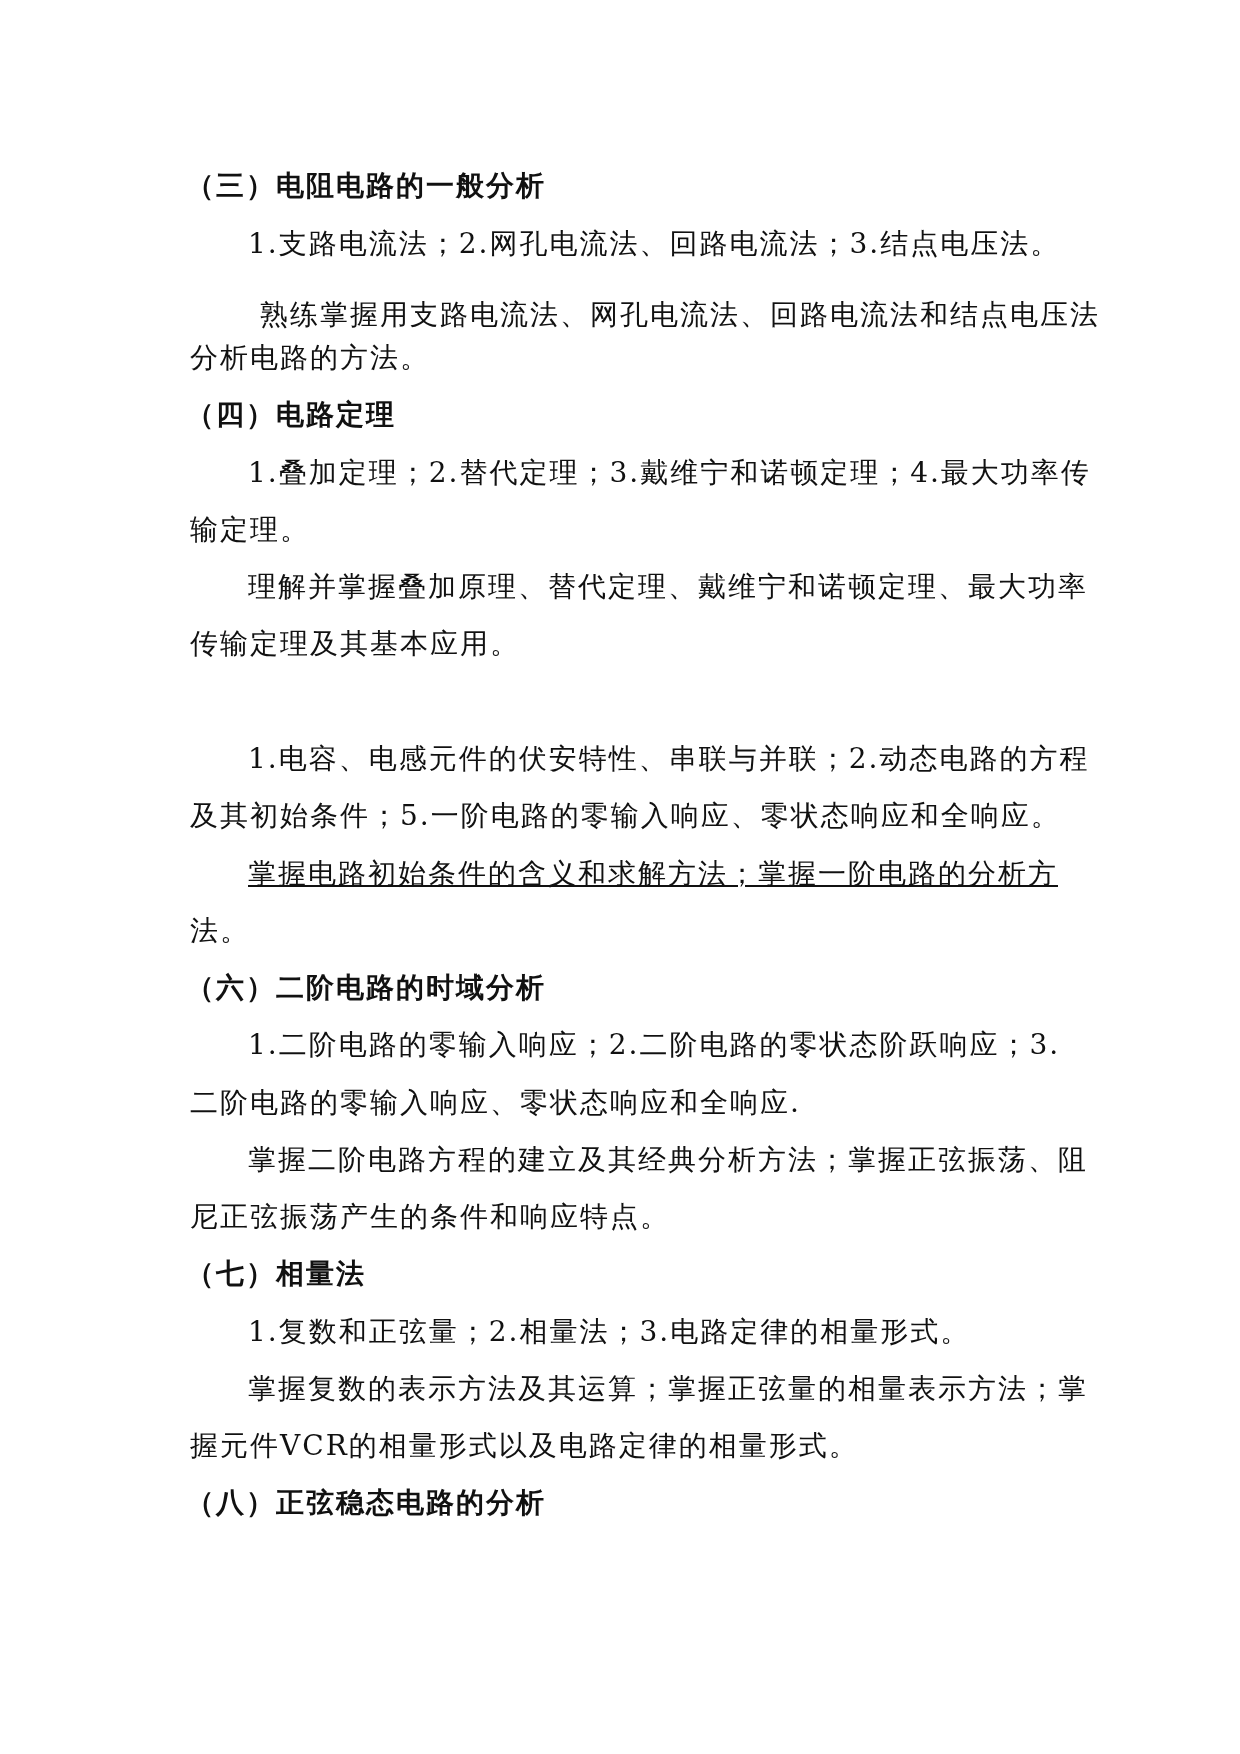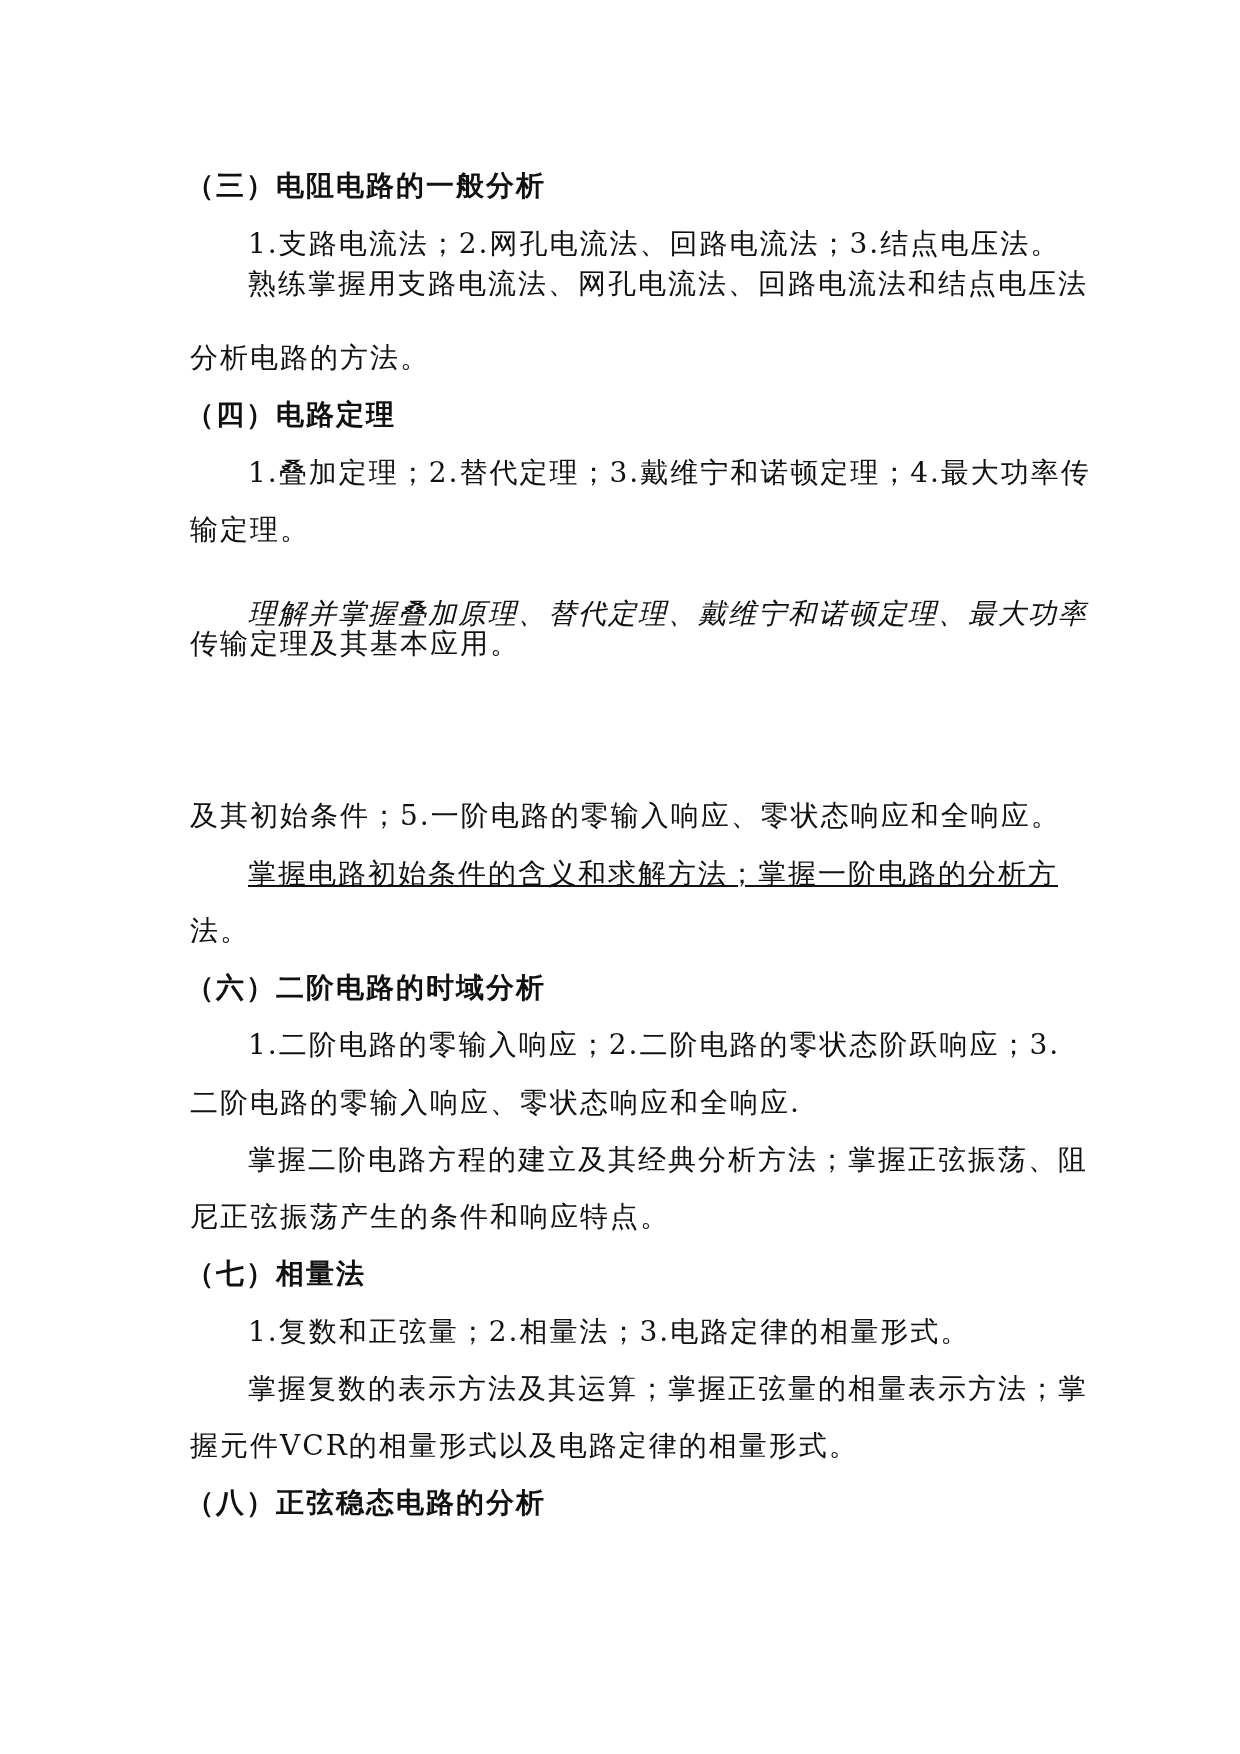--- a/index.html
+++ b/index.html
@@ -45,29 +45,30 @@
       text-align-last: justify;
     }
   </style>
 </head>
 <body>
 
 <div class="page">
 
   <div class="line heading" style="top:168px;">（三）电阻电路的一般分析</div>
   <div class="line indent" style="top:226px;">1.支路电流法；2.网孔电流法、回路电流法；3.结点电压法。</div>
-  <div class="line indent justify-indent" style="top:266px;">熟练掌握用支路电流法、网孔电流法、回路电流法和结点电压法</div>
+  <div class="line indent justify-indent" style="top:297px;margin-left:12px;">熟练掌握用支路电流法、网孔电流法、回路电流法和结点电压法</div>
   <div class="line cont" style="top:340px;">分析电路的方法。</div>
 
   <div class="line heading" style="top:397px;">（四）电路定理</div>
   <div class="line indent justify-indent" style="top:455px;">1.叠加定理；2.替代定理；3.戴维宁和诺顿定理；4.最大功率传</div>
   <div class="line cont" style="top:512px;">输定理。</div>
-  <div class="line indent justify-indent" style="top:596px;font-style:italic;">理解并掌握叠加原理、替代定理、戴维宁和诺顿定理、最大功率</div>
+  <div class="line indent justify-indent" style="top:569px;">理解并掌握叠加原理、替代定理、戴维宁和诺顿定理、最大功率</div>
   <div class="line cont" style="top:626px;">传输定理及其基本应用。</div>
 
+  <div class="line indent justify-indent" style="top:741px;">1.电容、电感元件的伏安特性、串联与并联；2.动态电路的方程</div>
   <div class="line cont" style="top:798px;">及其初始条件；5.一阶电路的零输入响应、零状态响应和全响应。</div>
   <div class="line indent justify-indent" style="top:856px;text-decoration:underline;">掌握电路初始条件的含义和求解方法；掌握一阶电路的分析方</div>
   <div class="line cont" style="top:913px;">法。</div>
 
   <div class="line heading" style="top:970px;">（六）二阶电路的时域分析</div>
   <div class="line indent justify-indent" style="top:1027px;">1.二阶电路的零输入响应；2.二阶电路的零状态阶跃响应；3.</div>
   <div class="line cont" style="top:1085px;">二阶电路的零输入响应、零状态响应和全响应.</div>
   <div class="line indent justify-indent" style="top:1142px;">掌握二阶电路方程的建立及其经典分析方法；掌握正弦振荡、阻</div>
   <div class="line cont" style="top:1199px;">尼正弦振荡产生的条件和响应特点。</div>
 

